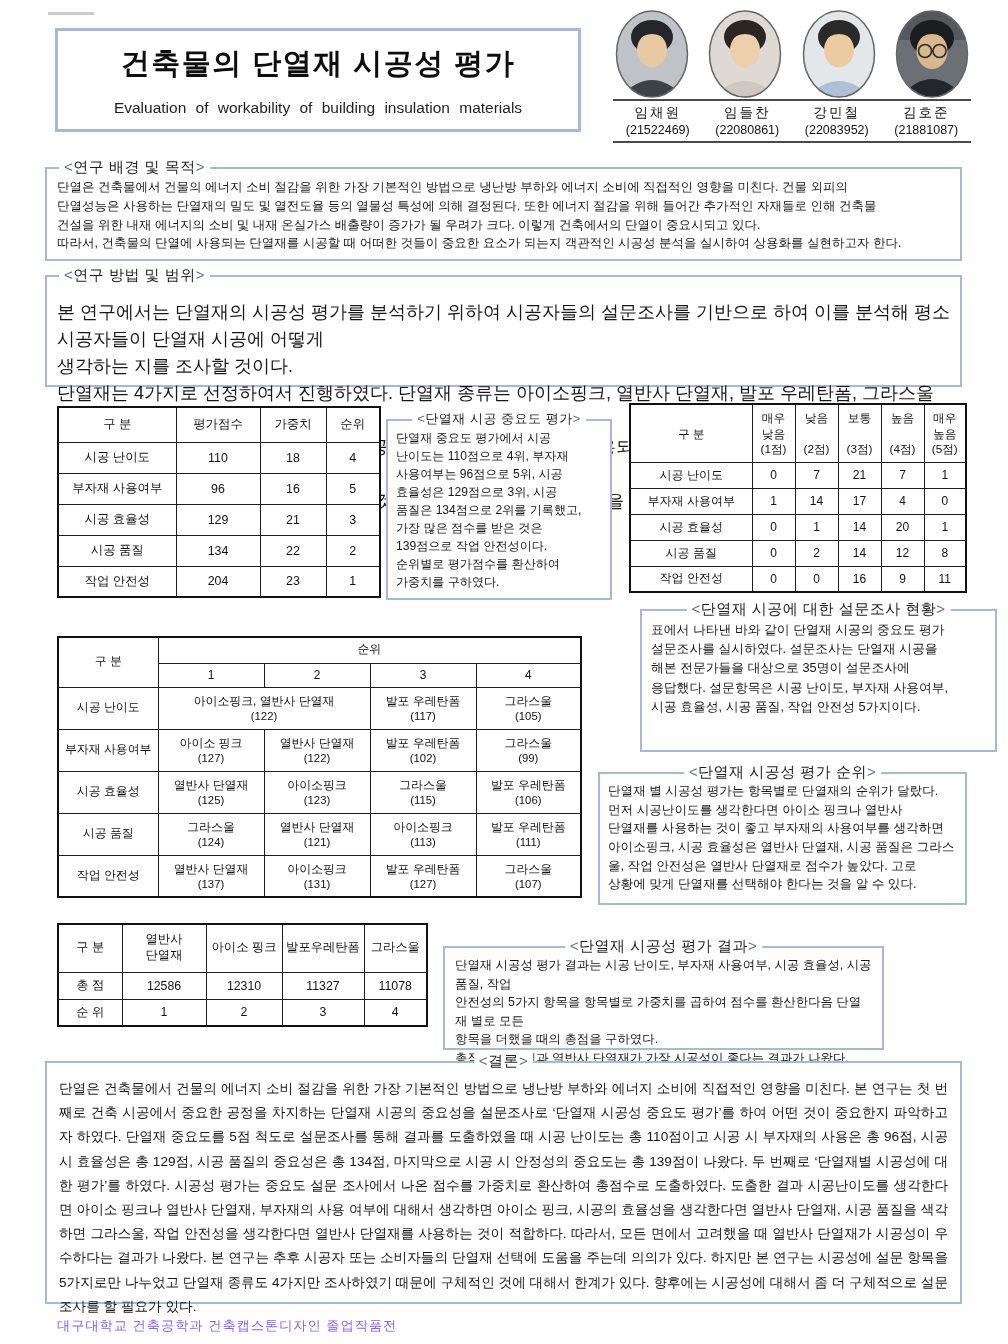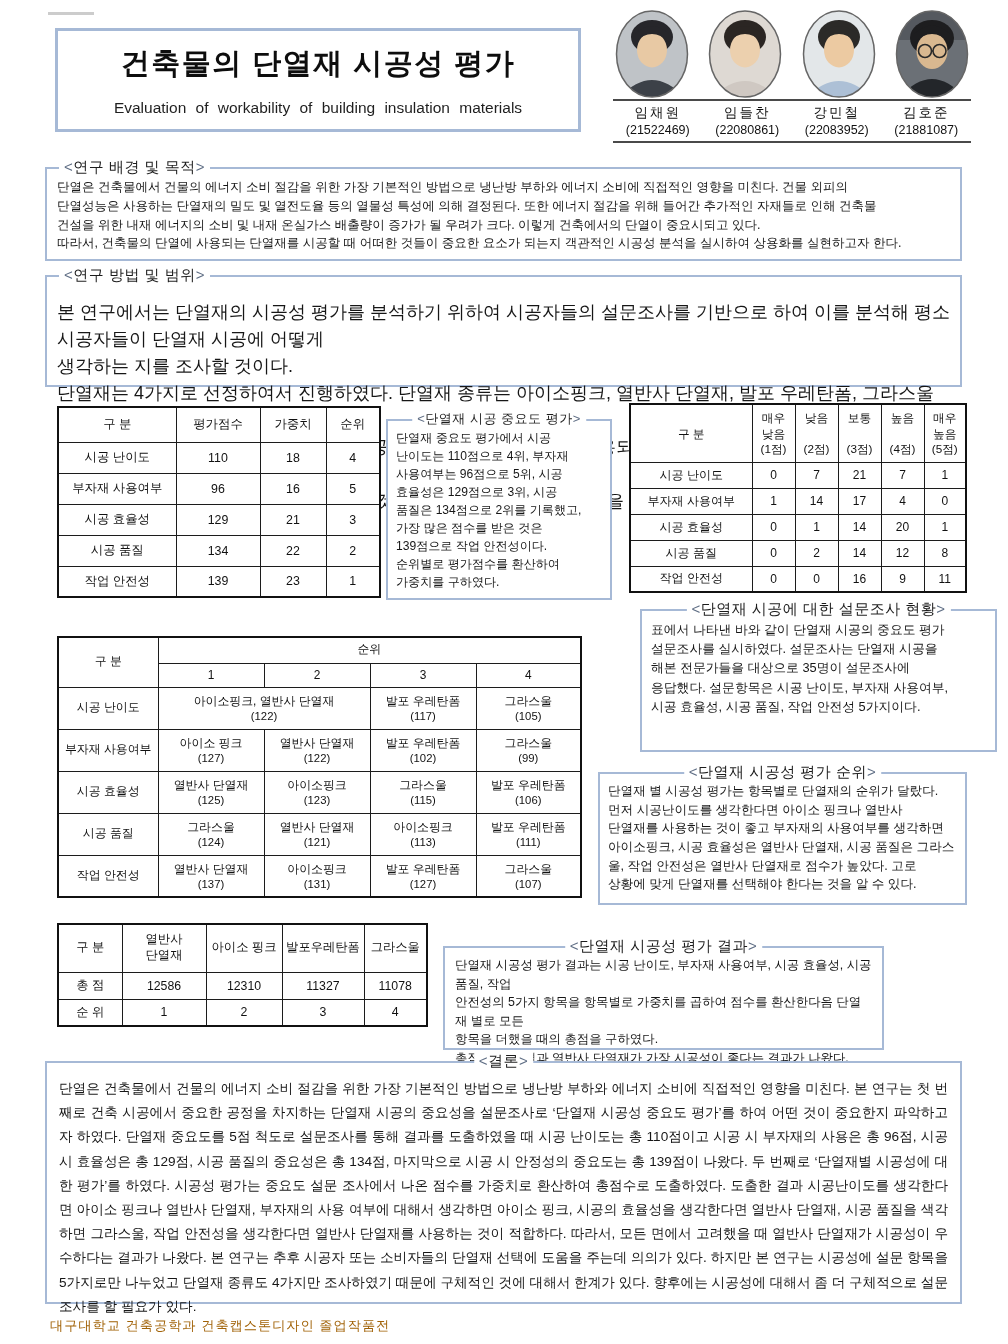--- a/index.html
+++ b/index.html
@@ -74,21 +74,21 @@
   #t-score tr.hdr th{white-space:pre-line;line-height:1.3;font-size:11.7px;}
   #t-rank{left:57px;top:636px;width:523px;font-size:11.9px;}
   #t-rank tr.r1{height:26px;} #t-rank tr.r2{height:24px;}
   #t-rank tr.data{height:42px;}
   #t-rank .c-score{font-size:11.3px;}
   #t-total{left:57px;top:923px;width:369px;font-size:12.3px;}
   #t-total tr{height:27px;} #t-total tr.hdr{height:48px;}
   #t-total tr.hdr th{white-space:pre-line;line-height:1.3;}
 
   
-  #footer{position:absolute;left:50px;top:1317px;font-size:13.2px;letter-spacing:1px;color:#a16207;}
+  #footer{position:absolute;left:57px;top:1317px;font-size:13.2px;letter-spacing:1px;color:#8b5cf6;}
 </style>
 </head>
 <body>
 
 <div id="title-ghost"></div>
 <div id="title-box">
   <div class="t-ko">건축물의 단열재 시공성 평가</div>
   <div class="t-en">Evaluation  of  workability  of  building  insulation  materials</div>
 </div>
 
@@ -229,21 +229,21 @@
     <td>3</td>
   </tr>
   <tr>
     <td>시공 품질</td>
     <td>134</td>
     <td>22</td>
     <td>2</td>
   </tr>
   <tr>
     <td>작업 안전성</td>
-    <td>139</td>
+    <td>204</td>
     <td>23</td>
     <td>1</td>
   </tr>
 </tbody>
   </table>
 
 <div class="box" id="box-importance">
   <div class="box-title center"><span class="brk">&lt;</span><span>단열재 시공 중요도 평가</span><span class="brk">&gt;</span></div>
   <div class="box-body"> 단열재 중요도 평가에서 시공
 난이도는 110점으로 4위, 부자재

